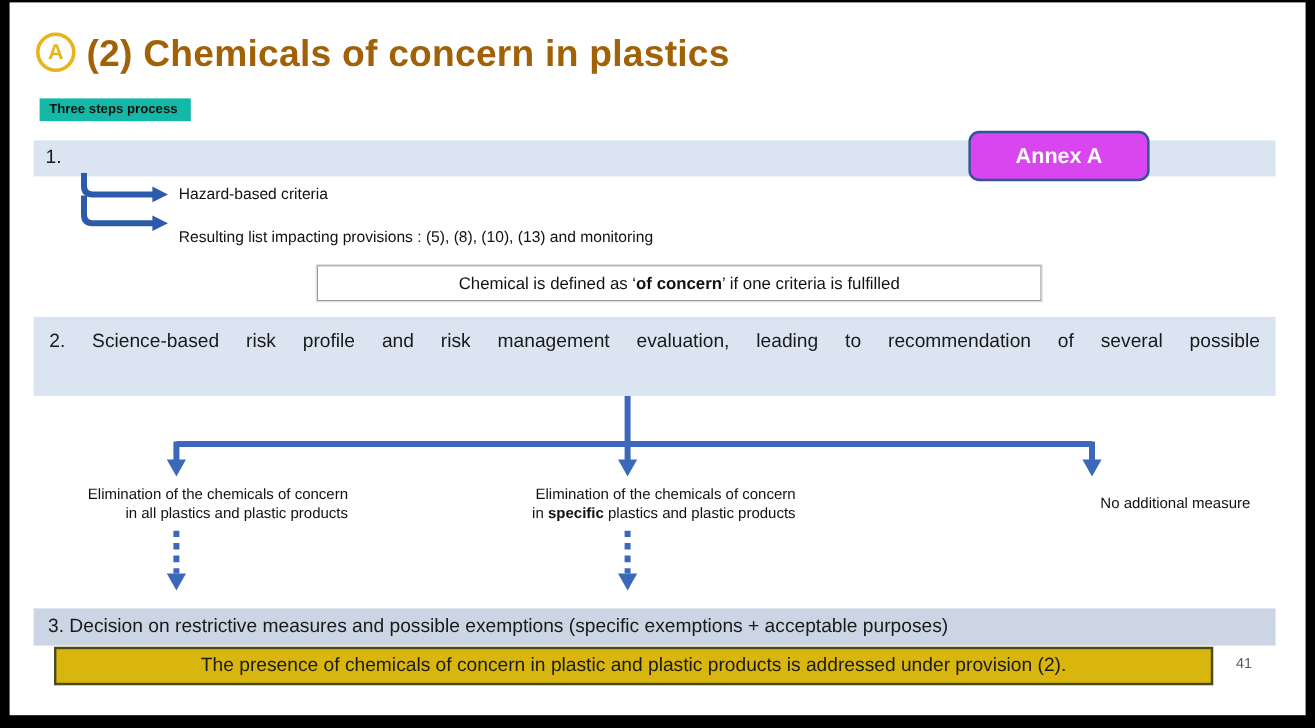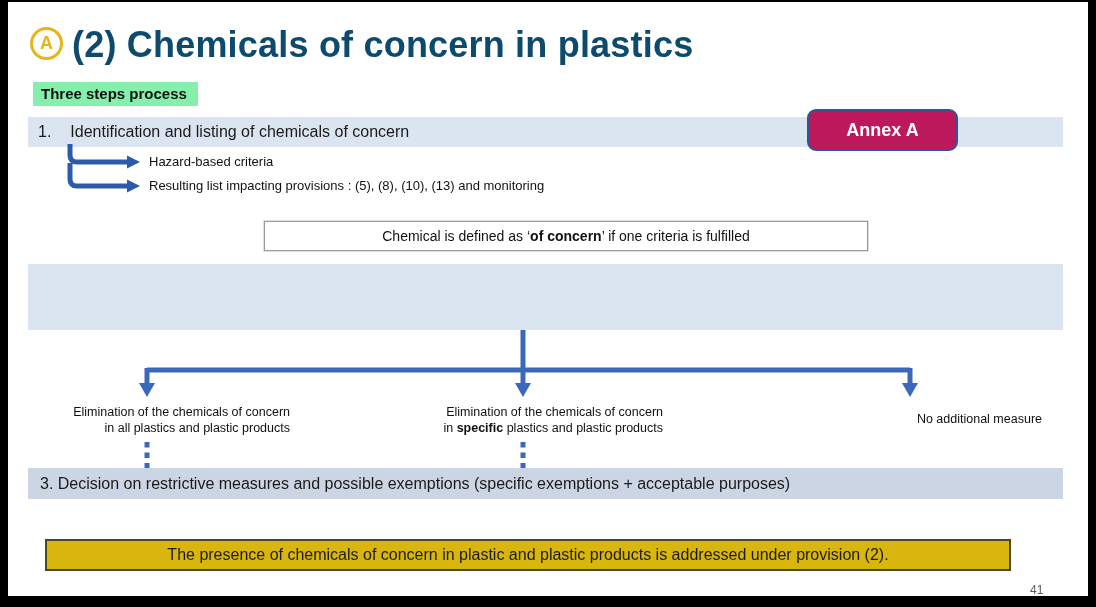--- a/index.html
+++ b/index.html
@@ -10,43 +10,43 @@
   .slide { position: absolute; left: 8px; top: 2px; width: 1080px; height: 594px; background: #ffffff; }
   .abs { position: absolute; }
 
   .badge {
     left: 22px; top: 25px; width: 33px; height: 33px; box-sizing: border-box;
     border: 3px solid #e7b41c; border-radius: 50%;
     display: flex; align-items: center; justify-content: center;
     color: #e7b41c; font-weight: bold; font-size: 18px;
   }
   .title {
-    left: 64px; top: 22px; font-size: 36px; line-height: 42px; font-weight: bold;
-    color: #0c4a6e; letter-spacing: .2px; white-space: nowrap;
+    left: 64px; top: 22px; font-size: 31px; line-height: 42px; font-weight: bold;
+    color: #a16207; letter-spacing: .2px; white-space: nowrap;
   }
   .subtitle {
-    left: 25px; top: 80px; background: #86efac; padding: 3px 11px 4px 8px;
-    font-size: 15px; font-weight: bold; color: #111;
+    left: 25px; top: 80px; background: #14b8a6; padding: 3px 11px 4px 8px;
+    font-size: 11px; font-weight: bold; color: #111;
   }
 
   .bar { left: 20px; width: 1035px; background: #dbe5f2; box-sizing: border-box; color: #1a1a1a; }
   .bar1 { top: 115px; height: 30px; font-size: 16px; padding-left: 10px; display: flex; align-items: center; }
   .step1-num { margin-right: 19px; }
 
   .annex {
     left: 799px; top: 107px; width: 151px; height: 42px; box-sizing: border-box;
-    background: #be185d; border: 2px solid #2f5597; border-radius: 9px;
+    background: #d946ef; border: 2px solid #2f5597; border-radius: 9px;
     display: flex; align-items: center; justify-content: center;
     color: #ffffff; font-weight: bold; font-size: 18px;
   }
 
   .bullet-arrows { left: 50px; top: 142px; }
   .bullet { left: 141px; font-size: 13px; line-height: 16px; color: #111; white-space: nowrap; text-align: center; }
   .bullet1 { top: 152px; }
-  .bullet2 { top: 176px; }
+  .bullet2 { top: 188px; }
 
   .defbox {
     left: 256px; top: 219px; width: 604px; height: 30px; box-sizing: border-box;
     background: #ffffff; border: 1px solid #9a9a9a; outline: 1px solid #e0e0e0;
     text-align: center; line-height: 28px; font-size: 14px; color: #111;
   }
 
   .bar2 { top: 262px; height: 66px; padding: 9px 13px; font-size: 16px; line-height: 24px; }
   .bar2 .just { text-align: justify; text-align-last: justify; }
 
@@ -54,47 +54,46 @@
 
   .blabel { font-size: 12.5px; line-height: 15.5px; text-align: right; color: #111; }
   .blabel-left   { left: 2px;   top: 403px; width: 280px; }
   .blabel-center { left: 375px; top: 403px; width: 280px; }
   .blabel-right  { left: 774px; top: 410px; width: 260px; }
 
   .dotted-left   { left: 503px; top: 440px; }
   .dotted-left2  { left: 127px; top: 440px; }
 
   .bar3 {
-    top: 466px; height: 31px; background: #ccd5e3; font-size: 16px;
+    top: 505px; height: 31px; background: #ccd5e3; font-size: 16px;
     display: flex; align-items: center; padding-left: 12px;
   }
 
   .banner {
     left: 37px; top: 537px; width: 966px; height: 32px; box-sizing: border-box;
     background: #d8b60d; border: 2px solid #4a4a22;
     display: flex; align-items: center; justify-content: center;
     font-size: 16px; color: #1c1c1c;
   }
-  .pagenum { left: 1022px; top: 581px; font-size: 12px; color: #5a5a5a; }
+  .pagenum { left: 1022px; top: 544px; font-size: 12px; color: #5a5a5a; }
 </style>
 </head>
 <body>
 
 <div class="frame">
   <div class="slide">
 
     <div class="abs badge">
       <span>A</span>
     </div>
     <div class="abs title">(2) Chemicals of concern in plastics</div>
     <div class="abs subtitle">Three steps process</div>
 
     <div class="abs bar bar1">
       <span class="step1-num">1.</span>
-      <span>Identification and listing of chemicals of concern</span>
     </div>
 
     <div class="abs annex">
       <span>Annex A</span>
     </div>
 
     <svg class="abs bullet-arrows" width="100" height="58" viewBox="0 0 100 58">
       <g fill="none" stroke="#2d5bab" stroke-width="5">
         <path d="M12,0 L12,11 Q12,18 19,18 L70,18"></path>
         <path d="M12,19 L12,35 Q12,42 19,42 L70,42"></path>
@@ -103,20 +102,21 @@
         <polygon points="69,11.5 69,24.5 82,18"></polygon>
         <polygon points="69,35.5 69,48.5 82,42"></polygon>
       </g>
     </svg>
     <div class="abs bullet bullet1">Hazard-based criteria</div>
     <div class="abs bullet bullet2">Resulting list impacting provisions : (5), (8), (10), (13) and monitoring</div>
 
     <div class="abs defbox"><span>Chemical is defined as ‘</span><b>of concern</b><span>’ if one criteria is fulfilled</span></div>
 
     <div class="abs bar bar2">
+      <div class="just">2.  Science-based risk profile and risk management evaluation, leading to recommendation of several possible</div>
     </div>
 
     <svg class="abs flow" width="810" height="70" viewBox="0 0 810 70">
       <g fill="none" stroke="#3c68bb" stroke-width="5">
         <line x1="395" y1="0" x2="395" y2="40"></line>
         <line x1="19" y1="40" x2="782" y2="40"></line>
         <line x1="19" y1="38" x2="19" y2="54"></line>
         <line x1="395" y1="40" x2="395" y2="54"></line>
         <line x1="782" y1="38" x2="782" y2="54"></line>
       </g>

